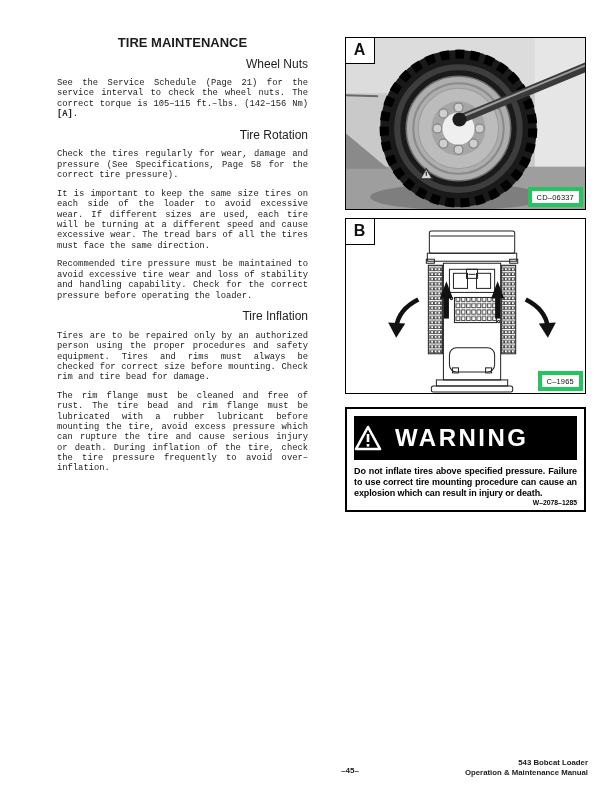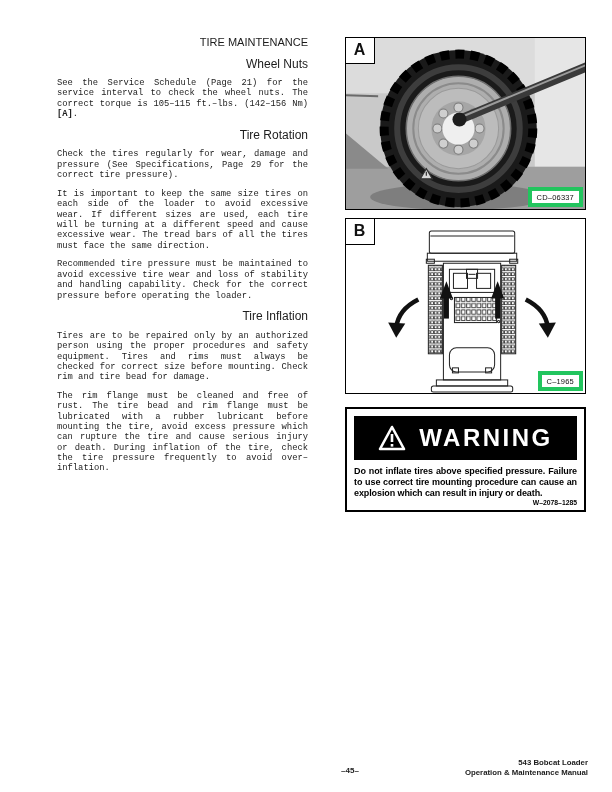--- a/index.html
+++ b/index.html
@@ -3,40 +3,40 @@
 <meta charset="utf-8">
 <style>
   html,body{margin:0;padding:0;background:#ffffff;}
   .page{
     position:relative;width:612px;height:792px;background:#ffffff;
     font-family:"Liberation Sans",sans-serif;color:#1c1c1c;overflow:hidden;
   }
   
   .content{position:absolute;left:57px;top:37px;width:251px;
     font-size:8.8px;line-height:10.35px;text-align:justify;}
-  .content h1{font-size:11px;line-height:11px;margin:0;font-weight:normal;text-align:right;}
+  .content h1{font-size:13px;line-height:11px;margin:0;font-weight:bold;text-align:center;}
   .content h2{font-size:12px;line-height:11px;margin:10.5px 0 8.5px;font-weight:normal;text-align:right;}
   .content p{margin:0 0 8.5px;font-family:Liberation Mono, monospace;}
   .content p strong{font-weight:bold;}
   
   .figures{position:absolute;left:345px;top:37px;width:241px;}
   .figure{position:relative;border:1.5px solid #000;box-sizing:border-box;background:#fff;}
   .figure-a{height:173px;}
   .figure-b{height:176px;margin-top:8px;}
   .figure svg{display:block;width:100%;height:100%;}
   .fig-label{
     position:absolute;top:-1.5px;left:-1.5px;width:30px;height:27px;background:#fff;
     border:1.5px solid #000;display:flex;align-items:center;justify-content:center;
     font-weight:bold;font-size:16px;box-sizing:border-box;color:#111;}
   .fig-caption{
     position:absolute;right:2px;bottom:2px;background:#fff;border:4px solid #22c55e;
     font-size:7.5px;padding:1.5px 5px;color:#111;letter-spacing:0.2px;}
   
   .warning{margin-top:13px;border:2.5px solid #000;background:#fff;padding:7px 7px 4px;box-sizing:border-box;position:relative;}
-  .warning-header{background:#000;height:44px;display:flex;align-items:center;justify-content:center;gap:13px;}
+  .warning-header{background:#000;height:44px;display:flex;align-items:center;gap:13px;}
   .warning-word{color:#fff;font-weight:bold;font-size:24px;letter-spacing:2.5px;}
   .warning-text{font-weight:bold;font-size:9px;line-height:10.8px;text-align:justify;margin-top:6px;color:#000;letter-spacing:-0.1px;}
   .warning-code{text-align:right;font-size:6.8px;font-weight:bold;margin-top:1px;color:#000;}
   
   .page-number{position:absolute;top:766px;left:0;width:612px;text-align:center;
     font-size:8px;font-weight:bold;color:#1c1c1c;padding-left:44px;}
   .doc-info{position:absolute;top:758px;right:24px;text-align:right;
     font-size:7.8px;font-weight:bold;line-height:9.5px;color:#1c1c1c;margin-left:48px;}
 </style>
 </head>
@@ -44,21 +44,21 @@
 
 <div class="page">
 
   <div class="content">
     <h1>TIRE MAINTENANCE</h1>
 
     <h2>Wheel Nuts</h2>
     <p><span>See the Service Schedule (Page 21) for the service interval to check the wheel nuts. The correct torque is 105–115 ft.–lbs. (142–156 Nm) </span><strong>[A]</strong><span>.</span></p>
 
     <h2>Tire Rotation</h2>
-    <p>Check the tires regularly for wear, damage and pressure (See Specifications, Page 29 for the correct tire pressure).</p>
+    <p>Check the tires regularly for wear, damage and pressure (See Specifications, Page 58 for the correct tire pressure).</p>
     <p>It is important to keep the same size tires on each side of the loader to avoid excessive wear. If different sizes are used, each tire will be turning at a different speed and cause excessive wear. The tread bars of all the tires must face the same direction.</p>
     <p>Recommended tire pressure must be maintained to avoid excessive tire wear and loss of stability and handling capability. Check for the correct pressure before operating the loader.</p>
 
     <h2>Tire Inflation</h2>
     <p>Tires are to be repaired only by an authorized person using the proper procedures and safety equipment. Tires and rims must always be checked for correct size before mounting. Check rim and tire bead for damage.</p>
     <p>The rim flange must be cleaned and free of rust. The tire bead and rim flange must be lubricated with a rubber lubricant before mounting the tire, avoid excess pressure which can rupture the tire and cause serious injury or death. During inflation of the tire, check the tire pressure frequently to avoid over–inflation.</p>
   </div>
 
   <div class="figures">
 

